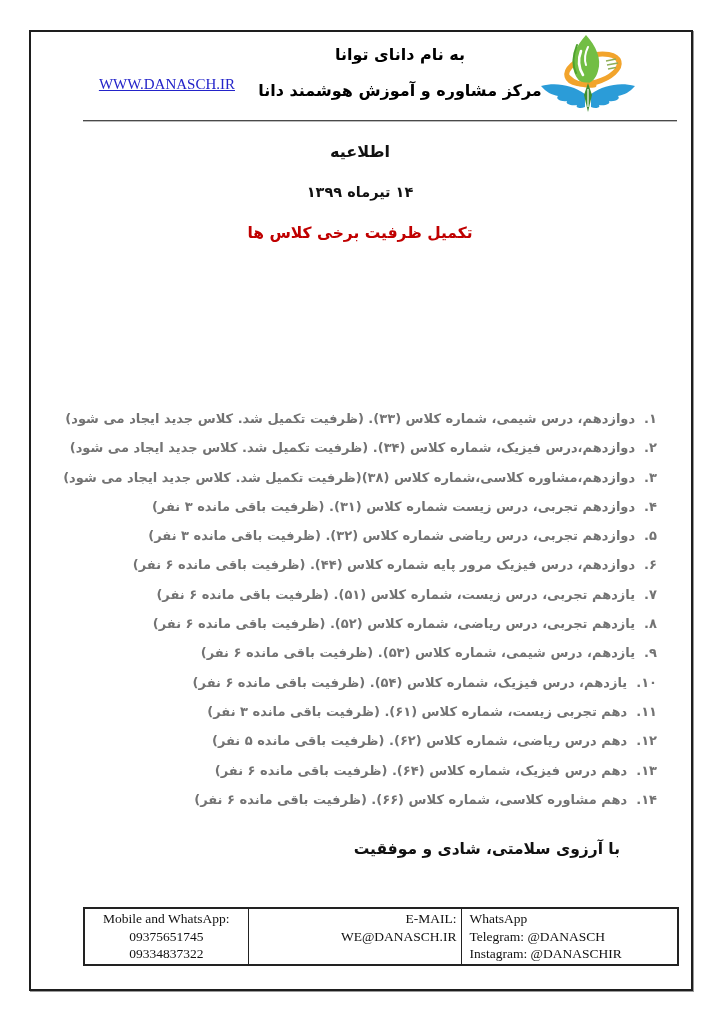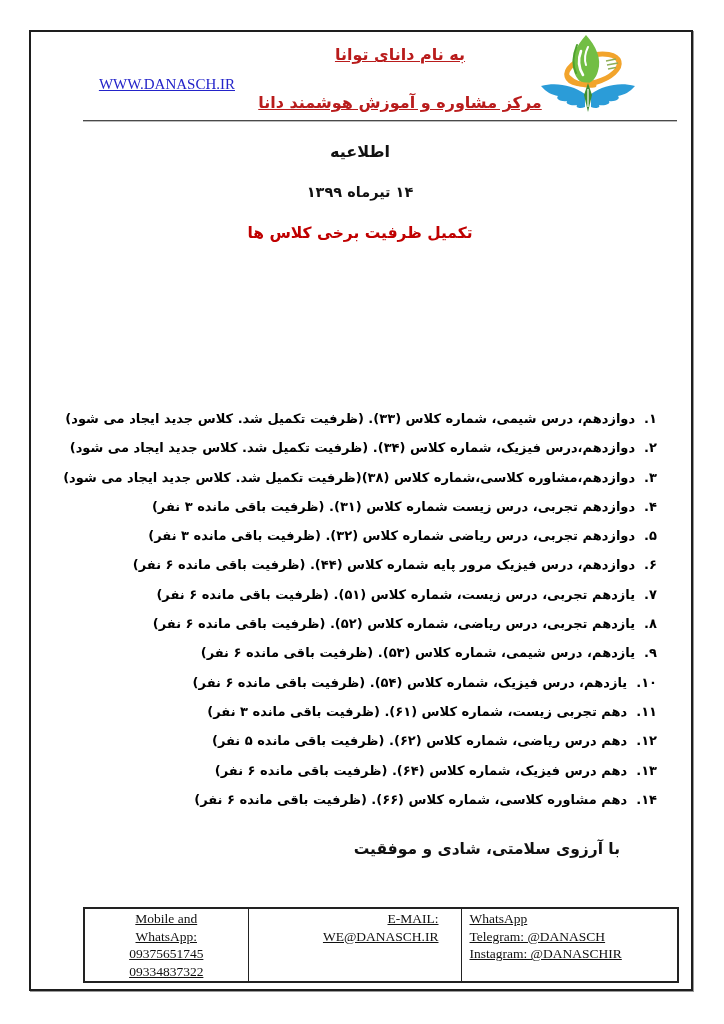--- a/index.html
+++ b/index.html
@@ -13,58 +13,58 @@
     border:2px solid #1e1e1e; box-shadow:1px 1px 0 #9a9a9a;
   }
   
   .site-link {
     position:absolute; left:85px; top:76px; width:150px;
     font-family:"Liberation Serif", serif; font-size:15px;
     color:#2323c9; text-decoration:underline; cursor:pointer; display:block;text-align:right;
   }
   .header-text {
     position:absolute; left:190px; top:42px; width:420px;
-    text-align:center; direction:rtl; color:#b91c1c;text-decoration:underline;
+    text-align:center; direction:rtl; color:#000000;
   }
   .header-text .l1 { font-size:16px; font-weight:bold; line-height:26px; }
-  .header-text .l2 { font-size:16px; font-weight:bold; line-height:26px; margin-top:22px; }
+  .header-text .l2 { font-size:16px; font-weight:bold; line-height:26px; margin-top:10px; }
   .logo { position:absolute; left:530px; top:33px; width:116px; height:84px; }
   .rule {
     position:absolute; left:83px; top:120px; width:594px; height:2px;
     background:#4a4a4a; border-bottom:1px solid #bdbdbd;
   }
   
   .centerband { position:absolute; left:70px; width:580px; text-align:center; direction:rtl; color:#111; }
   .t-title   { top:142px; font-size:16px;   font-weight:bold; }
   .t-date    { top:184px; font-size:14.5px; font-weight:bold; }
   .t-subject { top:224px; font-size:15.5px; font-weight:bold; color:#c00000; }
   
   .body-par {
     position:absolute; left:85px; top:294px; width:575px;
     direction:rtl; text-align:justify; font-size:13.5px; font-weight:bold;
     line-height:35.5px; color:#161616;
   }
   
   .clist { position:absolute; left:85px; top:404px; width:572px; direction:rtl; }
   .li { direction:rtl; text-align:right; font-size:13px; font-weight:bold;
-        line-height:29.3px; height:29.3px; color:#000000; white-space:nowrap; }
+        line-height:29.3px; height:29.3px; color:#737373; white-space:nowrap; }
   .li .li-num { display:inline-block; margin-left:9px; }
   
   .closing {
     position:absolute; left:45px; top:840px; width:575px; 
     direction:rtl; font-size:15.5px; font-weight:bold; color:#111;
   }
   
   .contact {
     position:absolute; left:83px; top:907px; width:594px; height:57px;
     border-collapse:collapse; table-layout:fixed;
     font-family:"Liberation Serif", serif; font-size:13.5px; color:#111;
     border:2px solid #222;
   }
-  .contact td { border:1px solid #222; vertical-align:top; padding:1px 22px; line-height:17.5px;text-decoration:underline; }
+  .contact td { border:1px solid #222; vertical-align:top; padding:1px 4px; line-height:17.5px; }
   .contact td.c-mobile { width:164px; text-align:center; }
   .contact td.c-email  { width:213px; text-align:right; }
   .contact td.c-social { width:217px; text-align:left; padding-left:8px; }
 </style>
 </head>
 <body>
 
 <div class="page">
   <div class="frame"></div>
 

